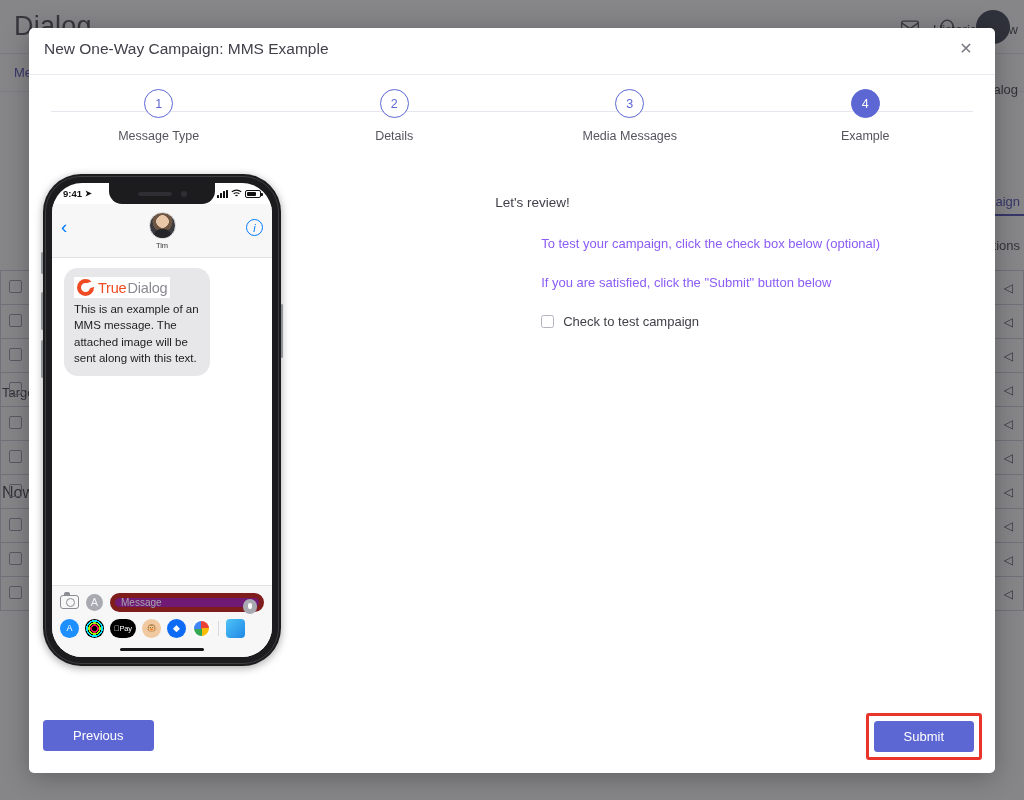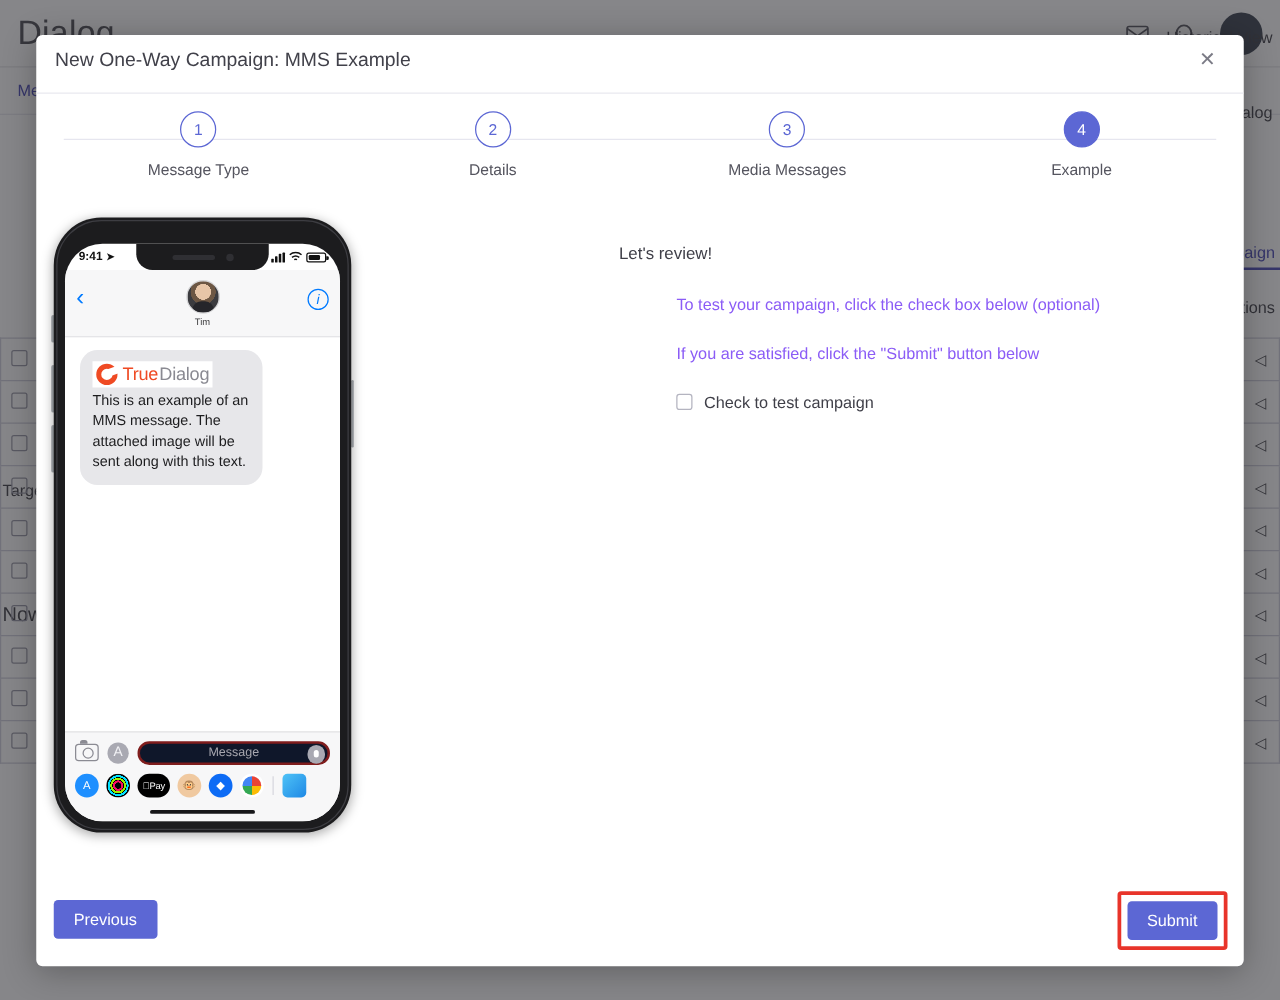--- a/index.html
+++ b/index.html
@@ -168,21 +168,20 @@
     content: ""; position: absolute; inset: 2px;
     border-radius: 36px;
     border: 1.5px solid #3d3d42;
     pointer-events: none;
   }
   .phone-screen {
     position: absolute; inset: 9px;
     background: #ffffff;
     border-radius: 30px;
     overflow: hidden;
-    margin-top: 12px;
   }
   .phone-btn {
     position: absolute; left: -2px; width: 2.5px;
     background: #a9adb2; border-radius: 2px;
   }
   .phone-btn.b1 { top: 78px;  height: 22px; }
   .phone-btn.b2 { top: 118px; height: 38px; }
   .phone-btn.b3 { top: 166px; height: 38px; }
   .phone-btn-r {
     position: absolute; right: -2px; top: 130px; width: 2.5px; height: 54px;
@@ -294,24 +293,23 @@
   .cam-icon::after {
     content:""; position:absolute; left:3px; top:-4px; width:6px; height:3px;
     background:#8b8b93; border-radius: 2px 2px 0 0;
   }
   .appstore-gray {
     width: 17px; height: 17px; border-radius: 50%; background: #a9a9b2;
     color: #f2f2f5; font-size: 11px; display:flex; align-items:center; justify-content:center;
     flex: 0 0 auto;
   }
   .msg-input {
-    flex: 1 1 auto; height: 19px; border: 2px solid #7f1d1d; border-radius: 11px;
-    background: #0f172a; display: flex; align-items: center; padding: 0 6px;
+    flex: 1 1 auto; height: 19px; border: 5px solid #7f1d1d; border-radius: 11px;
+    background: #701a75; display: flex; align-items: center; padding: 0 6px;
     position: relative;
-    justify-content: center;
   }
   .msg-input span { font-size: 10px; color: #a6a6ae; }
   .mic-btn {
     position: absolute; right: 2px; top: 1.5px;
     width: 14.5px; height: 14.5px; border-radius: 50%; background: #a9a9b2;
     display: flex; align-items: center; justify-content: center;
   }
   .mic-btn i {
     width: 3.5px; height: 6px; background: #fff; border-radius: 2px; display: block;
   }
@@ -345,21 +343,21 @@
   }
 
   
   .modal-footer {
     flex: 0 0 auto; height: 60px; position: relative;
     padding: 0 16px;
   }
   .btn {
     border: none; border-radius: 3.5px; color: #fff;
     background: #5c67d4; font-size: 13px; cursor: pointer;
-    padding: 8px 16px; font-family: "Liberation Sans", sans-serif;
+    padding: 8px 30px; font-family: "Liberation Sans", sans-serif;
   }
   .btn-prev { position: absolute; left: 14px; top: 7px; }
   .btn-submit-wrap {
     position: absolute; right: 13px; top: 0px;
     border: 3px solid #e8342a; border-radius: 3px;
     padding: 5px; background: #fff;
   }
 </style>
 </head>
 <body>

